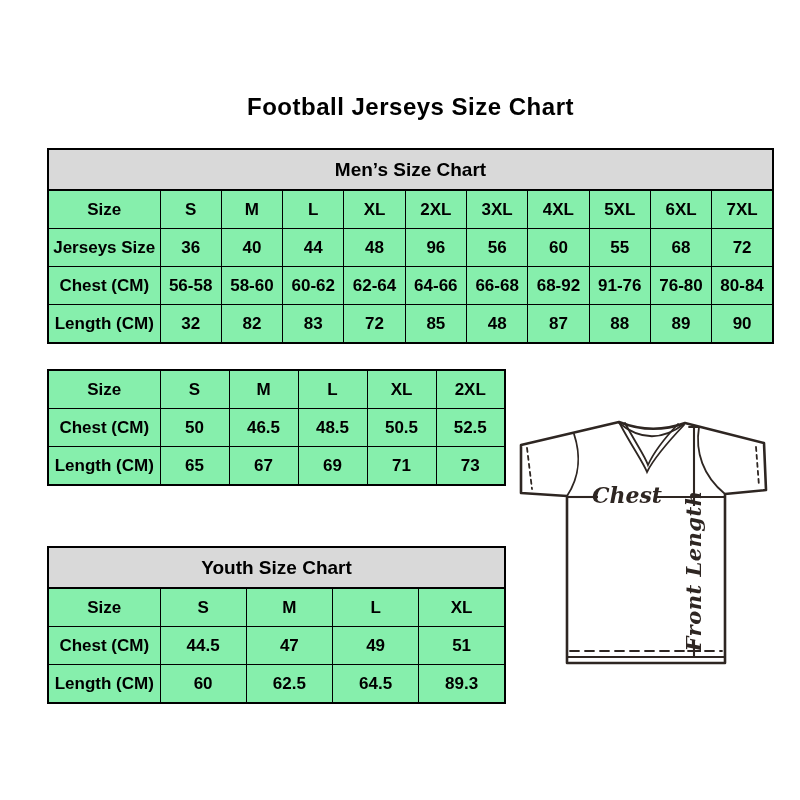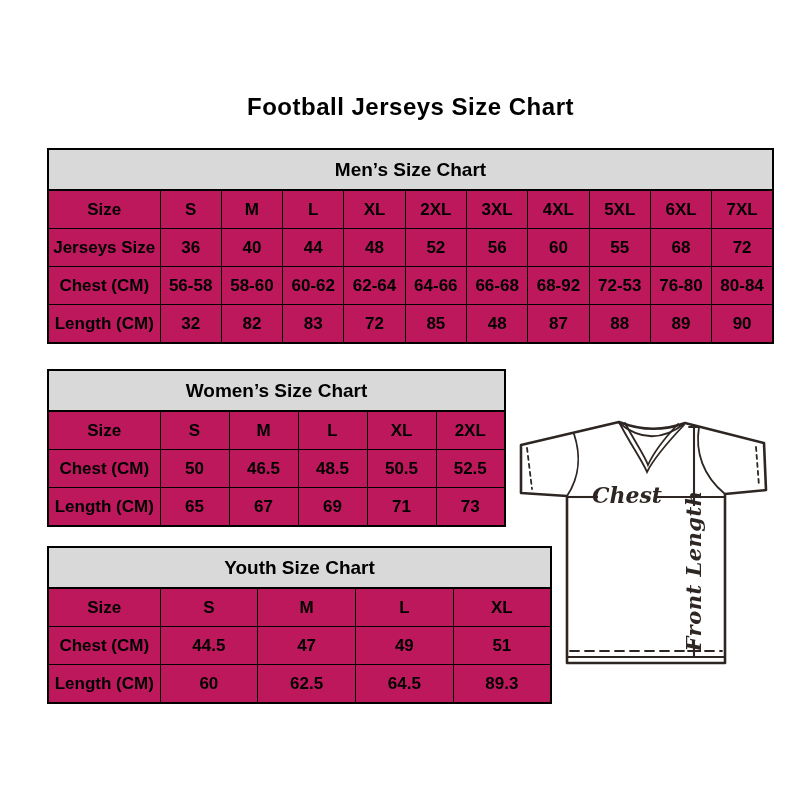--- a/index.html
+++ b/index.html
@@ -10,36 +10,36 @@
   }
   .page{position:absolute;left:9px;top:0;width:800px;height:800px;}
   .page-title{
     position:absolute;left:38px;top:93px;width:727px;margin:0;
     text-align:center;font-size:24px;font-weight:bold;letter-spacing:.5px;
     color:var(--text,#000);
   }
   table.size-table{
     position:absolute;border-collapse:collapse;table-layout:fixed;
     border:2px solid var(--table-border,#000);
-    background:#be185d;
+    background:#86efac;
   }
   .size-table td{
     border:1px solid var(--table-border,#000);
     text-align:center;vertical-align:middle;
     font-weight:bold;font-size:17px;color:var(--text,#000);
     padding:0;height:37px;overflow:hidden;white-space:nowrap;
   }
   .size-table tr.hdr td{
     background:var(--header-bg,#d9d9d9);
     height:39px;font-size:19px;
     border-bottom:2px solid var(--table-border,#000);
   }
   .t-men{left:38px;top:148px;width:727px;}
   .t-women{left:38px;top:369px;width:459px;}
-  .t-youth{left:38px;top:546px;width:505px;}
+  .t-youth{left:38px;top:546px;width:459px;}
 
   .jersey{position:absolute;left:500px;top:400px;width:272px;height:282px;}
   .jersey .outline{fill:#ffffff;stroke:var(--line-art,#2e2622);stroke-width:2.6;stroke-linejoin:round;}
   .jersey .detail{fill:none;stroke:var(--line-art,#2e2622);stroke-width:1.8;stroke-linecap:round;}
   .jersey .mline{fill:none;stroke:var(--line-art,#2e2622);stroke-width:2.1;stroke-linecap:butt;}
   .measure-label{
     font-family:"DejaVu Serif","Liberation Serif",serif;
     font-style:italic;font-weight:bold;fill:var(--line-art,#2e2622);
   }
   .lbl-chest{font-size:22px;}
@@ -72,37 +72,37 @@
           <td>5XL</td>
           <td>6XL</td>
           <td>7XL</td>
         </tr>
         <tr>
           <td>Jerseys Size</td>
           <td>36</td>
           <td>40</td>
           <td>44</td>
           <td>48</td>
-          <td>52</td>
+          <td>96</td>
           <td>56</td>
           <td>60</td>
           <td>55</td>
           <td>68</td>
           <td>72</td>
         </tr>
         <tr>
           <td>Chest (CM)</td>
           <td>56-58</td>
           <td>58-60</td>
           <td>60-62</td>
           <td>62-64</td>
           <td>64-66</td>
           <td>66-68</td>
           <td>68-92</td>
-          <td>72-53</td>
+          <td>91-76</td>
           <td>76-80</td>
           <td>80-84</td>
         </tr>
         <tr>
           <td>Length (CM)</td>
           <td>32</td>
           <td>82</td>
           <td>83</td>
           <td>72</td>
           <td>85</td>
@@ -113,23 +113,20 @@
           <td>90</td>
         </tr>
       </tbody>
     </table>
 
   <table class="size-table t-women">
       <colgroup>
         <col style="width: 112px;">
       </colgroup>
       <tbody>
-        <tr class="hdr">
-          <td colspan="6">Women’s Size Chart</td>
-        </tr>
         <tr>
           <td>Size</td>
           <td>S</td>
           <td>M</td>
           <td>L</td>
           <td>XL</td>
           <td>2XL</td>
         </tr>
         <tr>
           <td>Chest (CM)</td>

